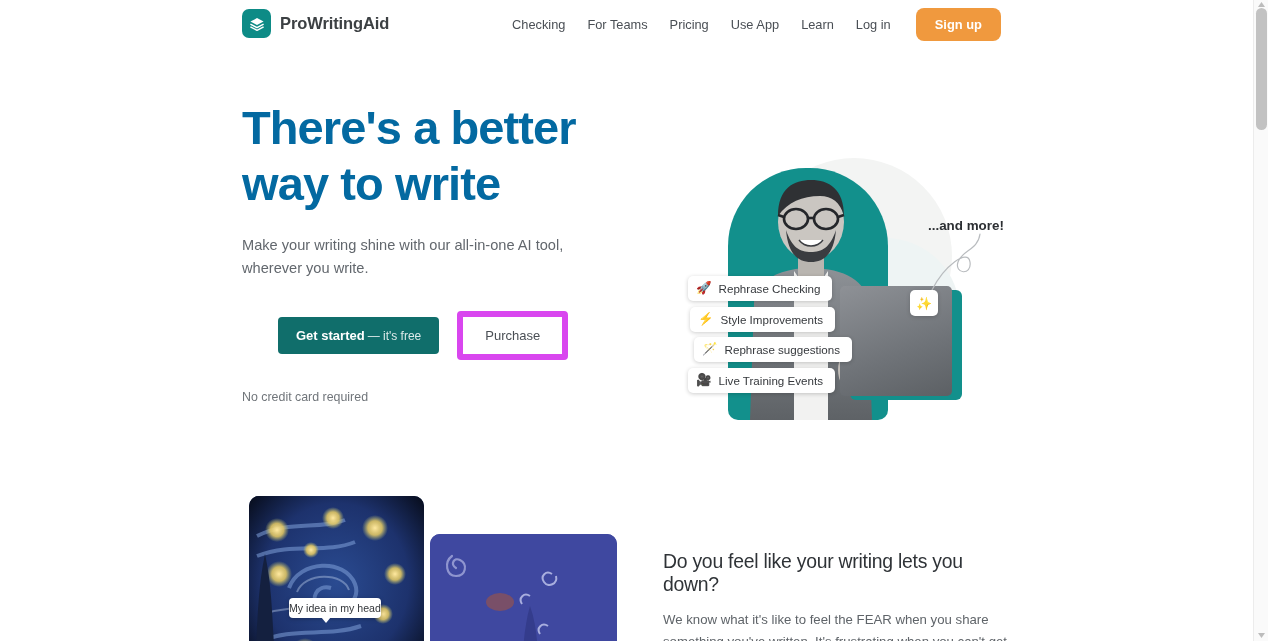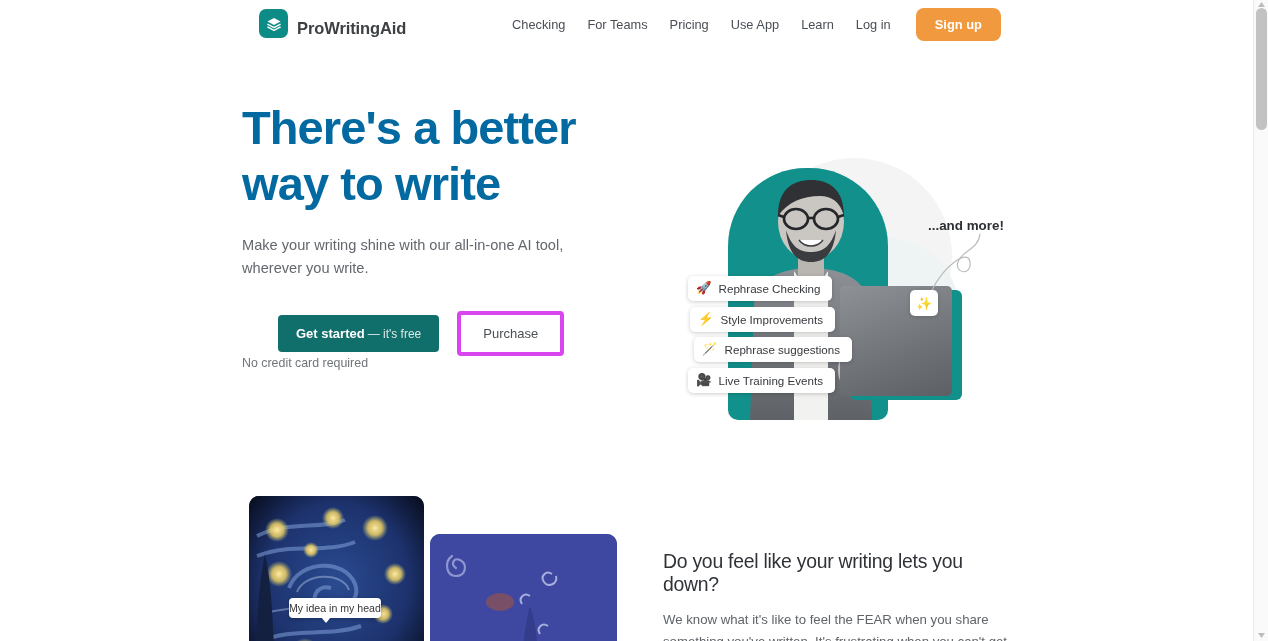--- a/index.html
+++ b/index.html
@@ -51,23 +51,22 @@
   
   header {
     position: relative;
     height: 48px;
     width: 100%;
   }
   .brand {
     position: absolute;
     left: 242px; top: 9px;
     display: flex;
-    align-items: flex-end;
+    align-items: center;
     gap: 9px;
-    margin-left: 17px;
   }
   .brand-mark {
     width: 29px; height: 29px;
     border-radius: 7px;
     background: #0d8b86;
     display: flex;
     align-items: center;
     justify-content: center;
   }
   .brand-name {
@@ -145,28 +144,29 @@
     padding: 11px 18px;
     font-size: 13px;
     cursor: pointer;
     white-space: nowrap;
   }
   .btn-primary .lead { font-weight: bold; }
   .btn-primary .tail { font-weight: normal; opacity: .85; font-size: 12px; margin-left: 3px; }
   .btn-outline {
     background: #ffffff;
     color: #4a4f55;
-    border: 4px solid #d946ef;
+    border: 6px solid #d946ef;
     border-radius: 4px;
     padding: 11px 22px;
     font-size: 13px;
     cursor: pointer;
     white-space: nowrap;
   }
   .hero-note {
+    margin-top: 30px;
     font-size: 12.4px;
     color: #70757a;
   }
 
   
   .hero-art {
     position: absolute;
     left: 660px; top: 92px;
     width: 360px; height: 300px;
   }

